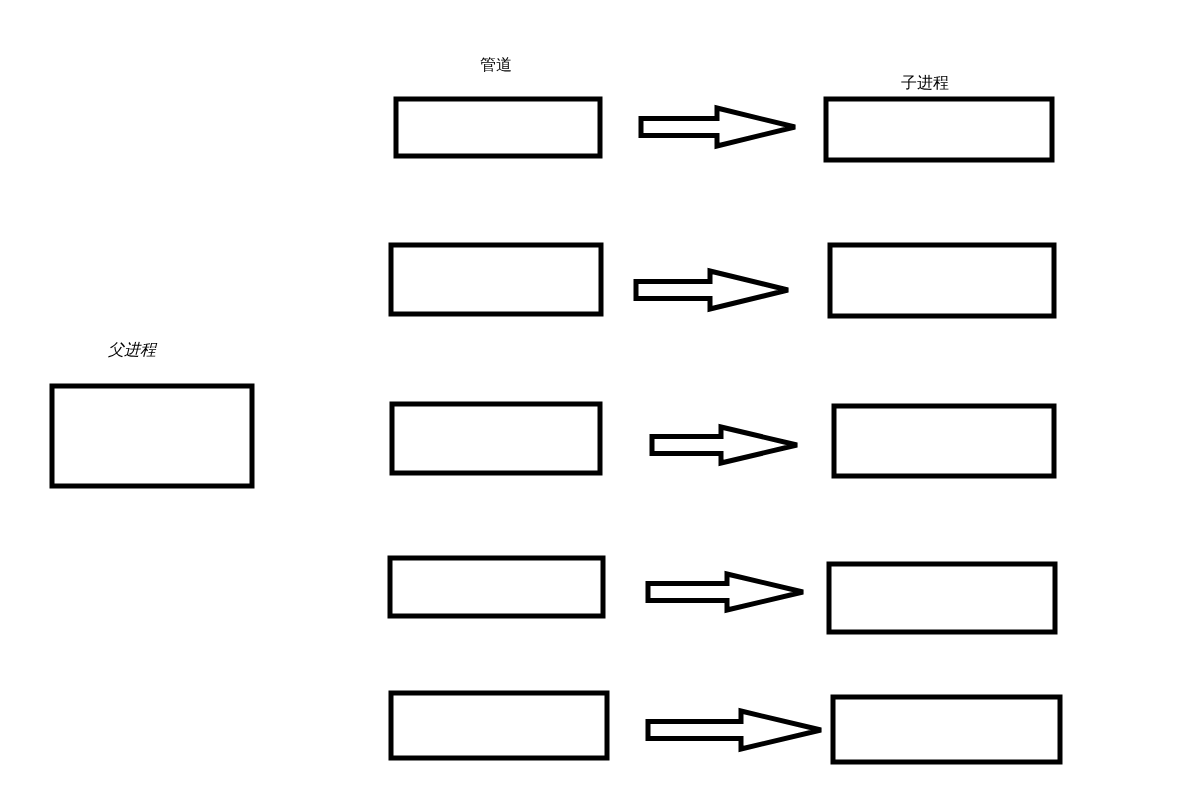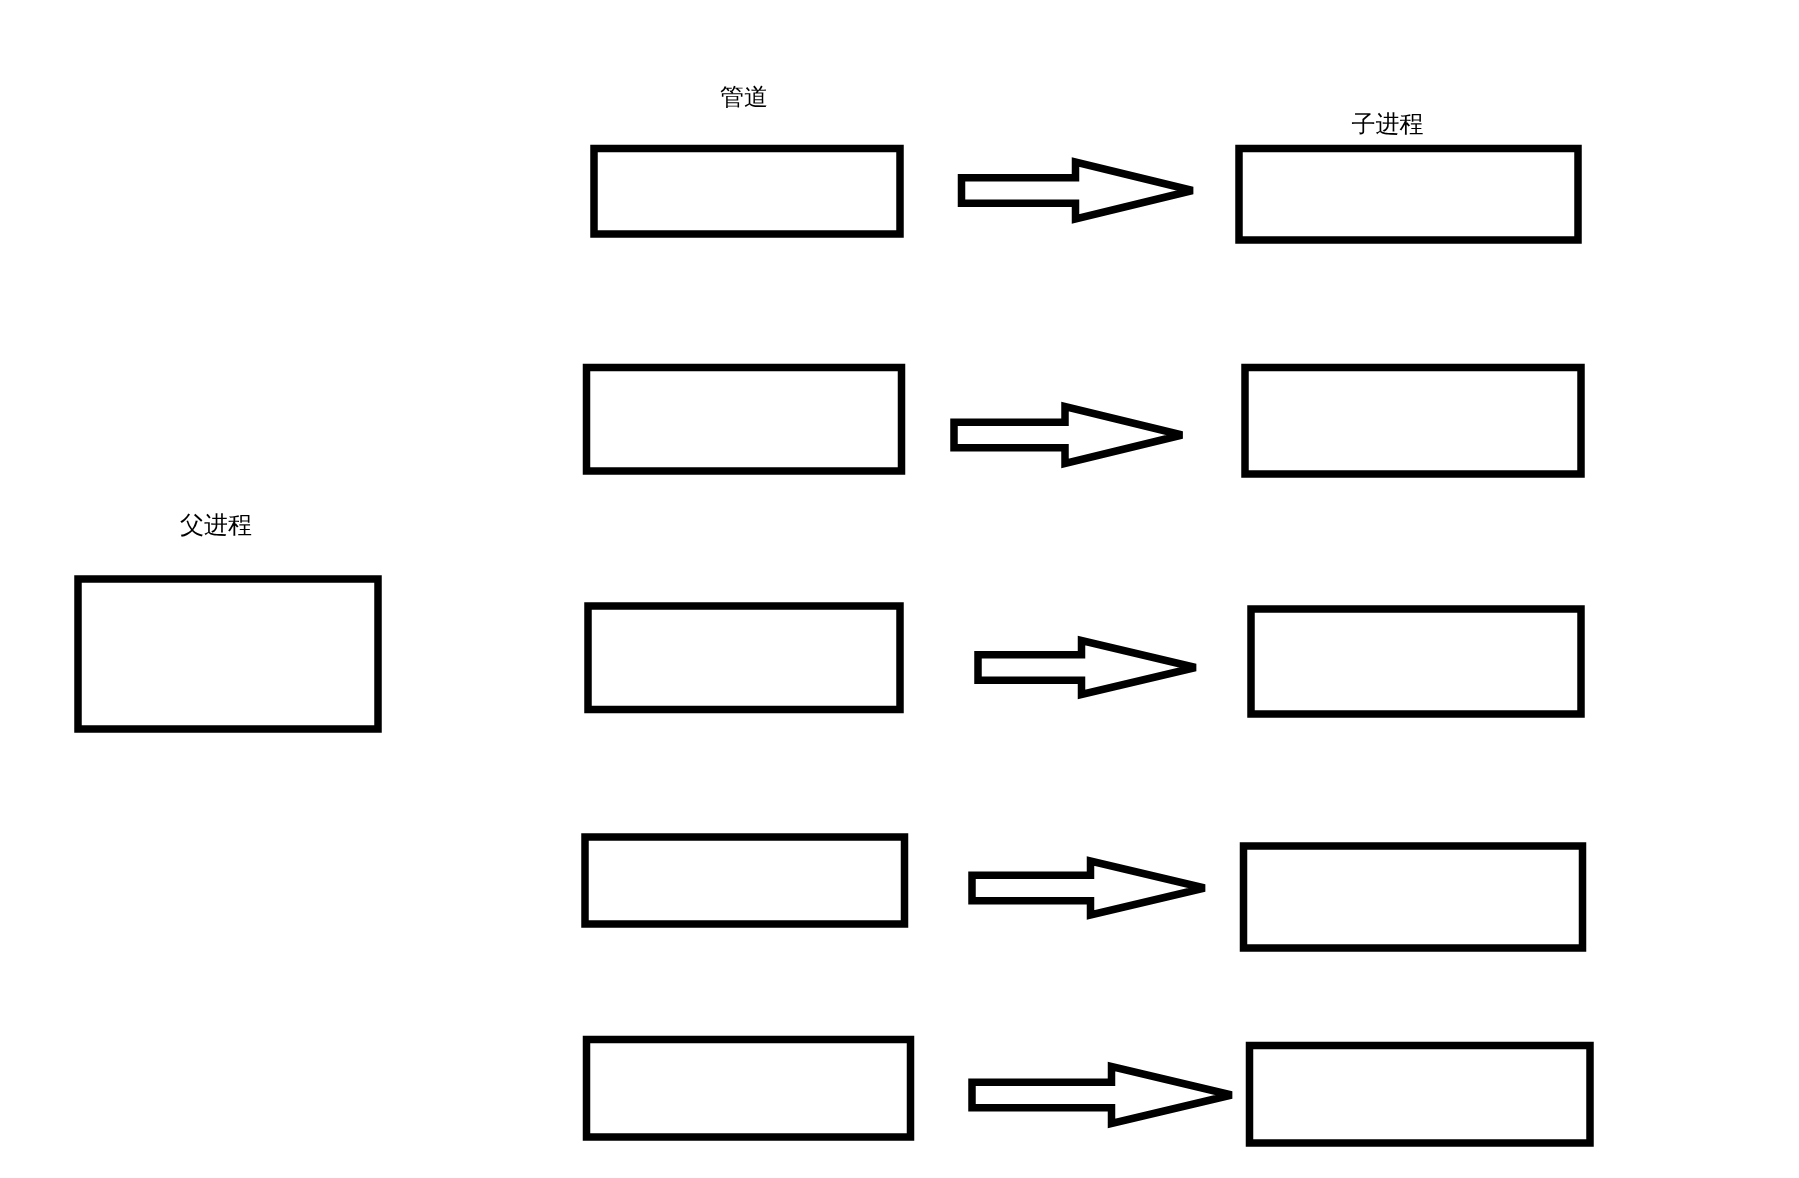--- a/index.html
+++ b/index.html
@@ -72,18 +72,18 @@
     <g id="children-layer">
         <rect class="node-box" x="826" y="99" width="226" height="61"></rect>
         <rect class="node-box" x="830" y="245" width="224" height="71"></rect>
         <rect class="node-box" x="834" y="406" width="220" height="70"></rect>
         <rect class="node-box" x="829" y="564" width="226" height="68"></rect>
         <rect class="node-box" x="833" y="697" width="227" height="65"></rect>
       </g>
   </svg>
 
   <div id="labels-layer">
-      <div class="diagram-label" style="left: 144px; top: 342px;">父进程</div>
+      <div class="diagram-label" style="left: 132px; top: 342px; font-style: italic;">父进程</div>
       <div class="diagram-label" style="left: 496px; top: 57px;">管道</div>
       <div class="diagram-label" style="left: 925px; top: 55px; margin-top: 20px;">子进程</div>
     </div>
 
 </div>
 
 </body></html>

